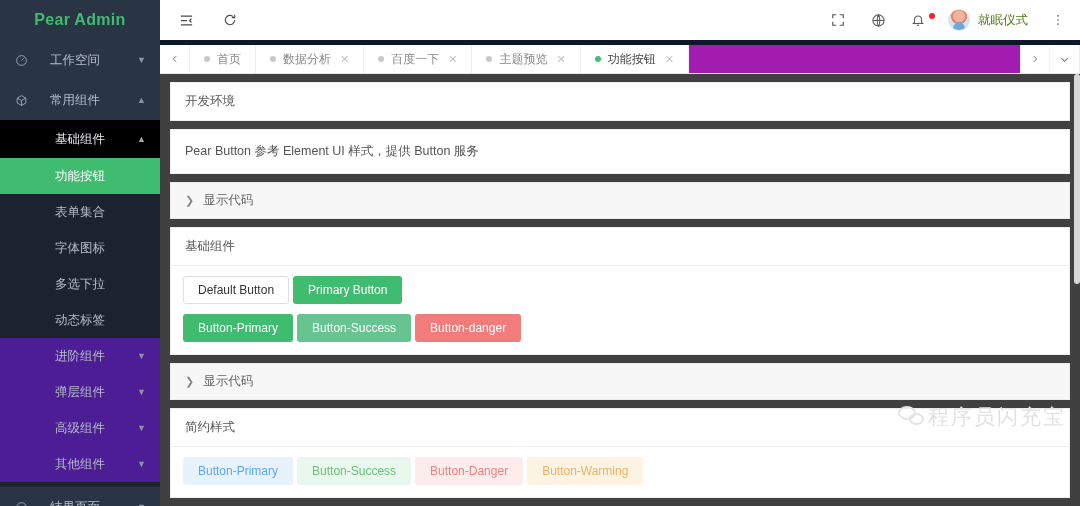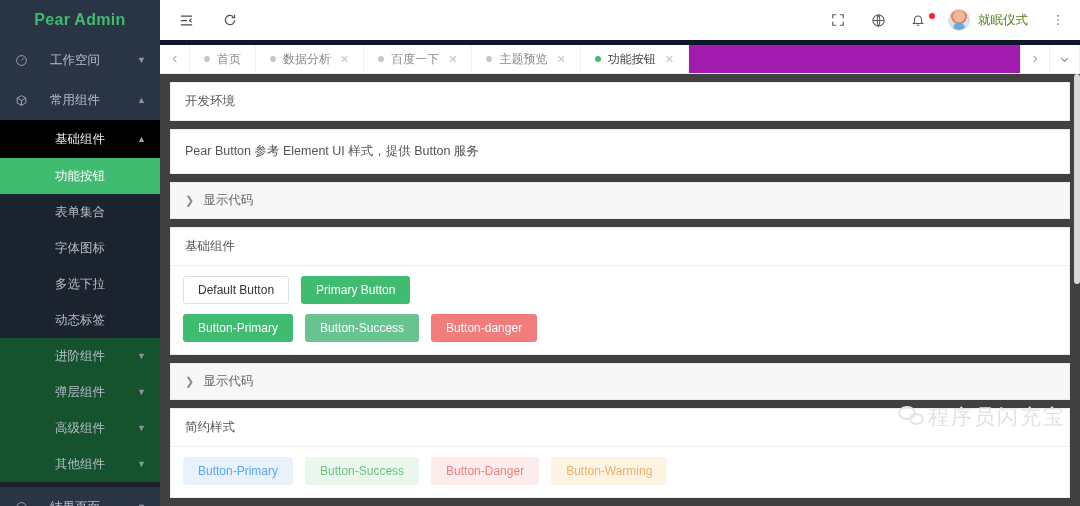--- a/index.html
+++ b/index.html
@@ -40,21 +40,21 @@
   .sub-list { background: #1b232e; }
   .sub-item {
     height: 36px; display: flex; align-items: center; justify-content: center;
     color: #b6bec9; font-size: 12.5px; cursor: pointer;
   }
   .sub-item.active { background: #3FBC6F; color: #fff; }
 
   .nav-mid {
     height: 36px; display:flex; align-items:center; justify-content:center;
     color:#b6bec9; font-size:12.5px; position:relative; cursor:pointer;
-    background:#14532d;
+    background:#4c1d95;
   }
   .nav-mid .arr { position:absolute; right:14px; font-size:9px; color:#8b95a3; }
 
   .sidebar-divider { height: 5px; background: #1b232e; }
 
   
   #main { flex: 1; display: flex; flex-direction: column; height: 506px; min-width: 0; background:#f2f2f2; }
 
   
   .topbar {
@@ -123,21 +123,21 @@
     font-size:12.5px; color:#666; margin-bottom:8px; display:flex; align-items:center; gap:9px;
     cursor:pointer;
   }
   .collapse .chev { font-size:11px; color:#8a8a8a; }
 
   .card { background:#fff; border:1px solid #ededed; margin-bottom:8px; }
   .card-title {
     padding:10px 14px; font-size:12.5px; color:#555; border-bottom:1px solid #f0f0f0;
   }
   .card-body { padding:10px 12px 12px 12px; display:flex; flex-direction:column; gap:10px; }
-  .btn-row { display:flex; gap:12px; align-items:center; flex-wrap:nowrap; }
+  .btn-row { display:flex; gap:4px; align-items:center; flex-wrap:nowrap; }
 
   .btn {
     font-size:12px; border-radius:3px; padding:0 14px; height:28px;
     display:inline-flex; align-items:center; justify-content:center;
     border:1px solid transparent; cursor:pointer; line-height:1; white-space:nowrap;
   }
   .btn-default { background:#fff; color:#333; border-color:#dcdfe6; }
   .btn-primary { background:#3FBC6F; color:#fff; }
   .btn-success { background:#67C390; color:#fff; }
   .btn-danger  { background:#F27C7C; color:#fff; }

